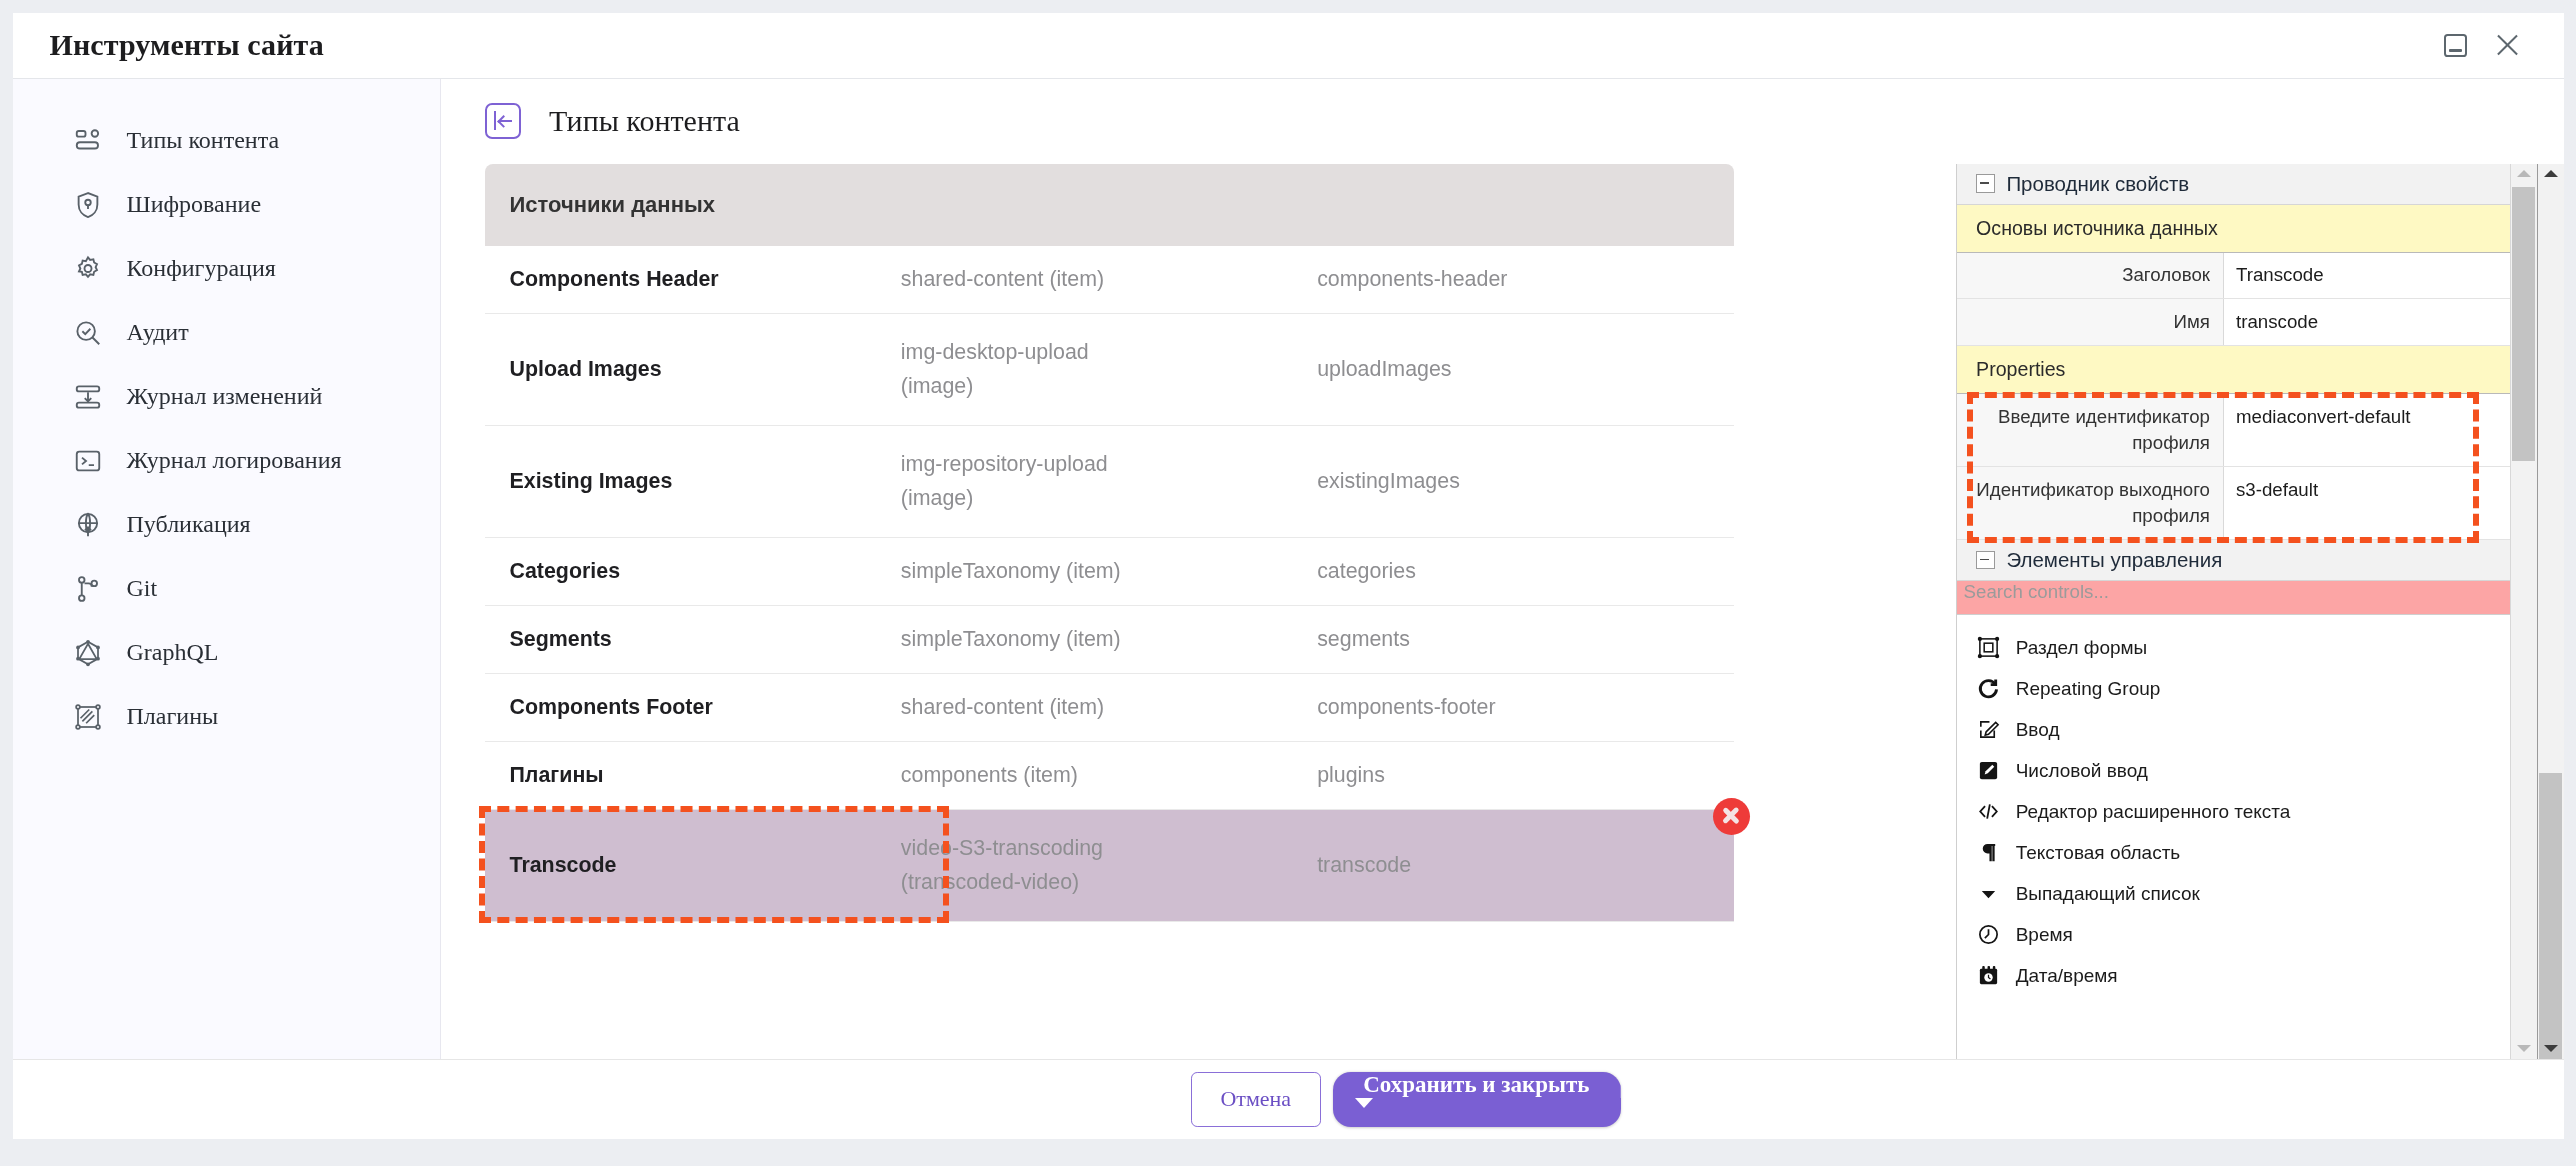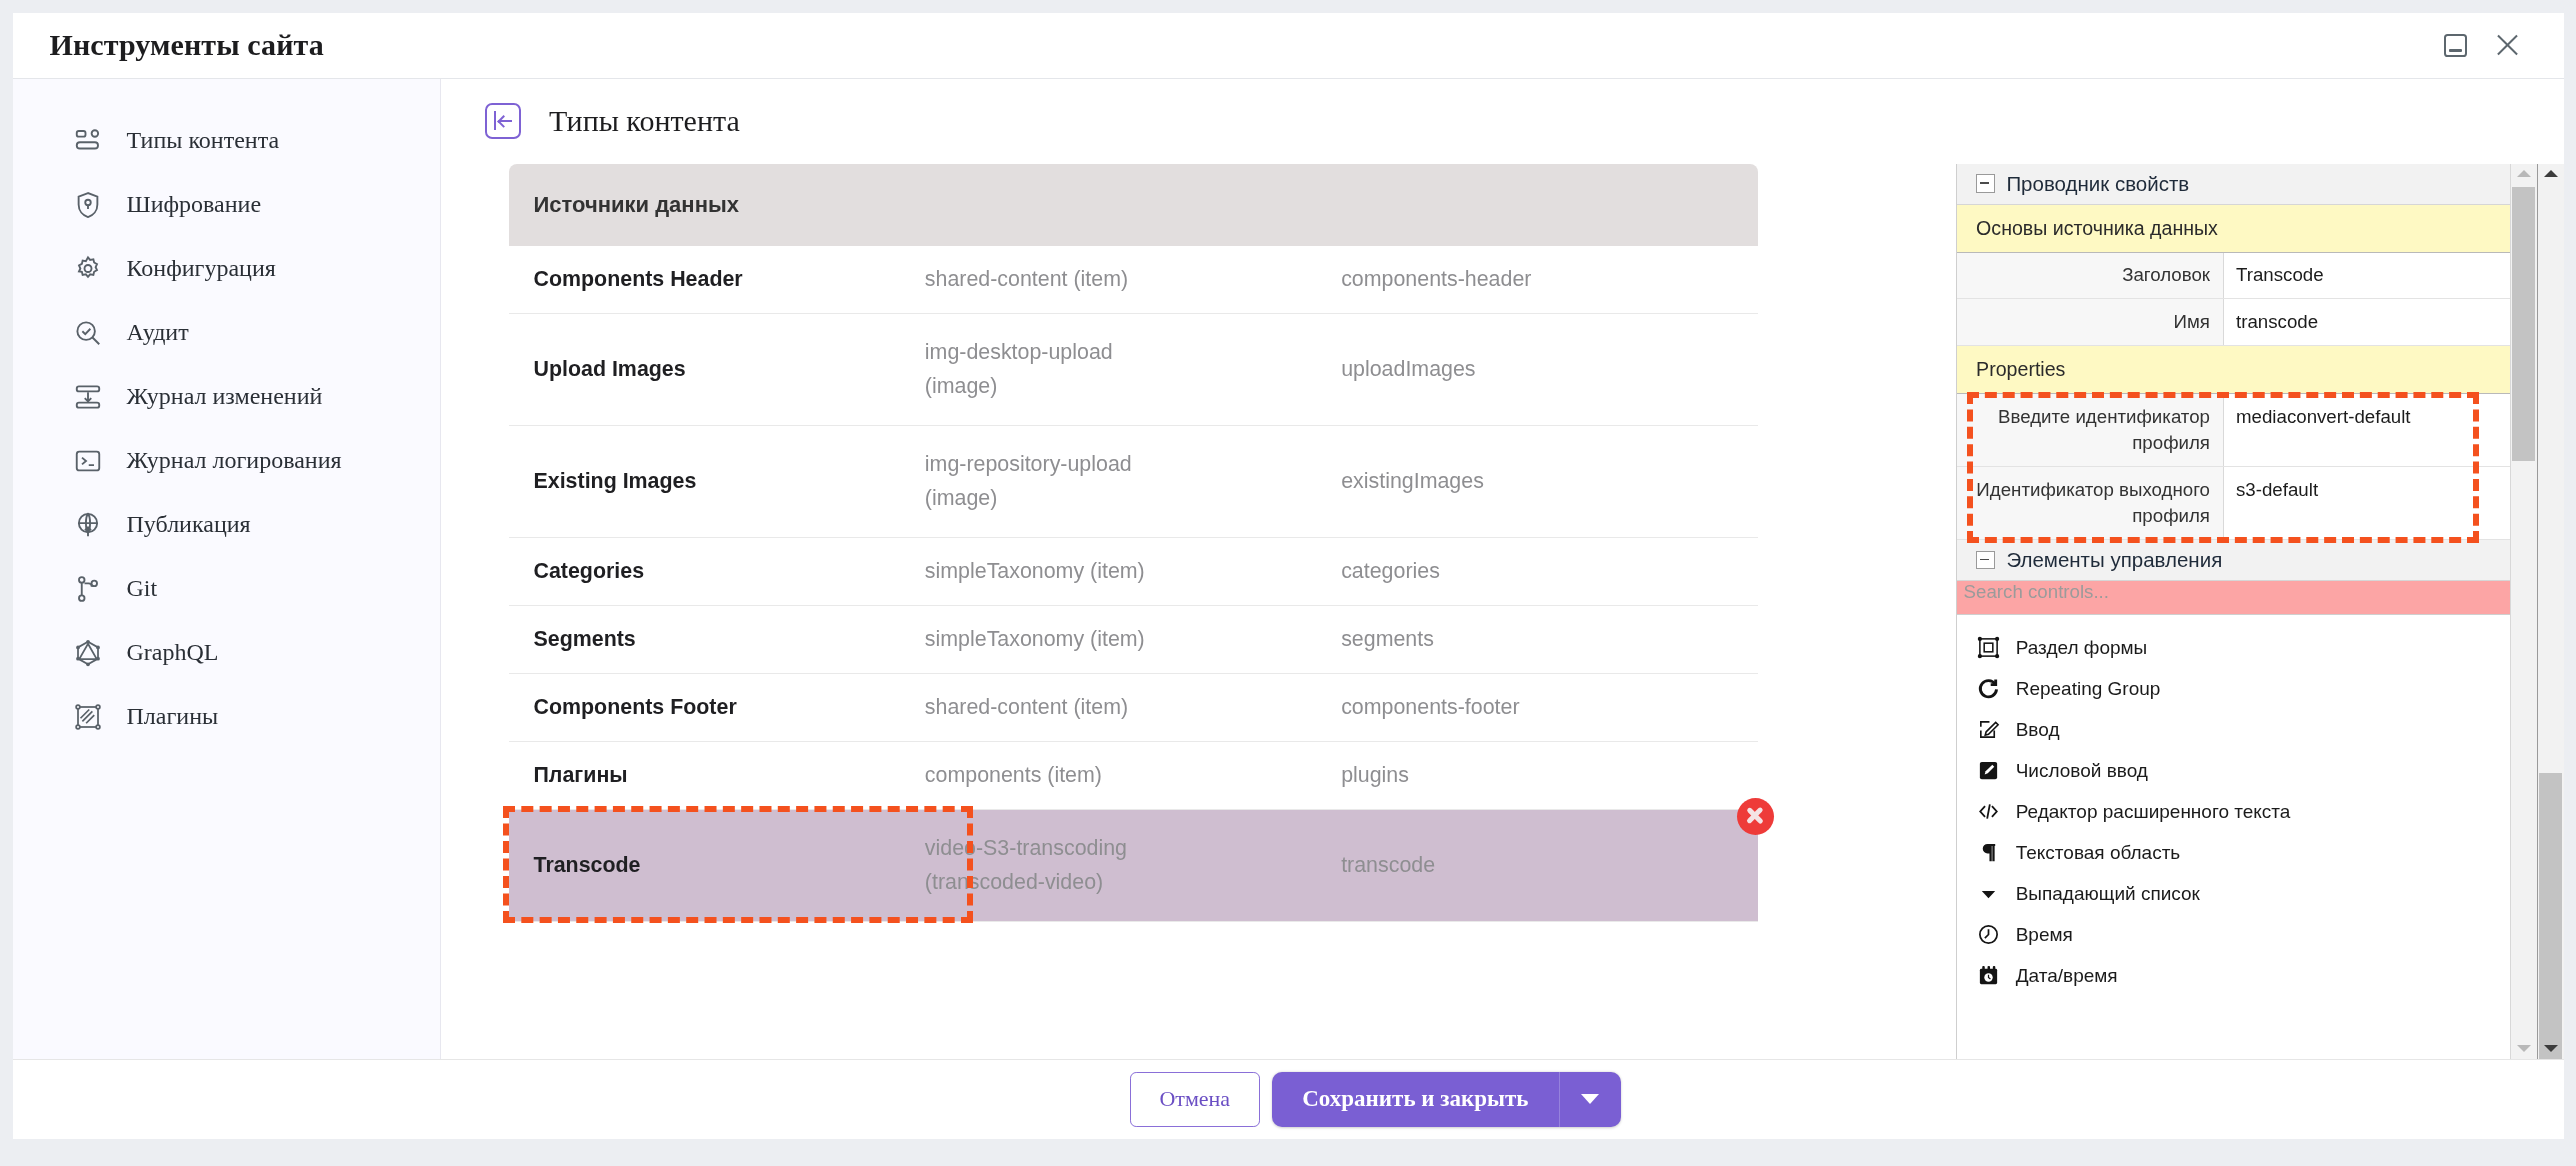--- a/index.html
+++ b/index.html
@@ -120,21 +120,20 @@
   .main-title {
     font-family: "Liberation Serif", serif;
     font-size: 30px; color: #1d1d1f;
   }
 
   .main-scroll {
     flex: 1 1 auto; min-height: 0;
     display: flex;
     padding: 0 0 0 0;
     overflow: hidden;
-    margin-left: 24px;
   }
   .main-content {
     flex: 1 1 auto; min-width: 0;
     padding: 0 0 0 44px;
     position: relative;
   }
 
   
   .ds-table {
     width: 1249px;
@@ -338,22 +337,22 @@
   .btn-cancel {
     height: 55px; min-width: 130px;
     border: 1.4px solid #8a6fd8; border-radius: 6.2px;
     background: #ffffff; color: #6b4fc4;
     font-family: "Liberation Serif", serif;
     font-size: 22px; cursor: pointer;
     display: flex; align-items: center; justify-content: center;
   }
   .btn-split {
     display: flex; align-items: stretch;
-    height: 55px; border-radius: 10px; overflow: hidden;
-    background: #7a5fd3; box-shadow: 0 0.9px 2.7px rgba(0,0,0,.2);
+    height: 55px; border-radius: 18px; overflow: hidden;
+    background: #7a5fd3; box-shadow: 0 0.9px 2.7px rgba(0,0,0,.2); flex-direction: column;
   }
   .btn-save {
     display: flex; align-items: center; justify-content: center;
     padding: 0 30px; color: #ffffff;
     font-family: "Liberation Serif", serif;
     font-size: 23px; font-weight: 700; cursor: pointer;
     border-right: 0.9px solid #9682dd;
   }
   .btn-caret {
     width: 61px; display: flex; align-items: center; justify-content: center;

